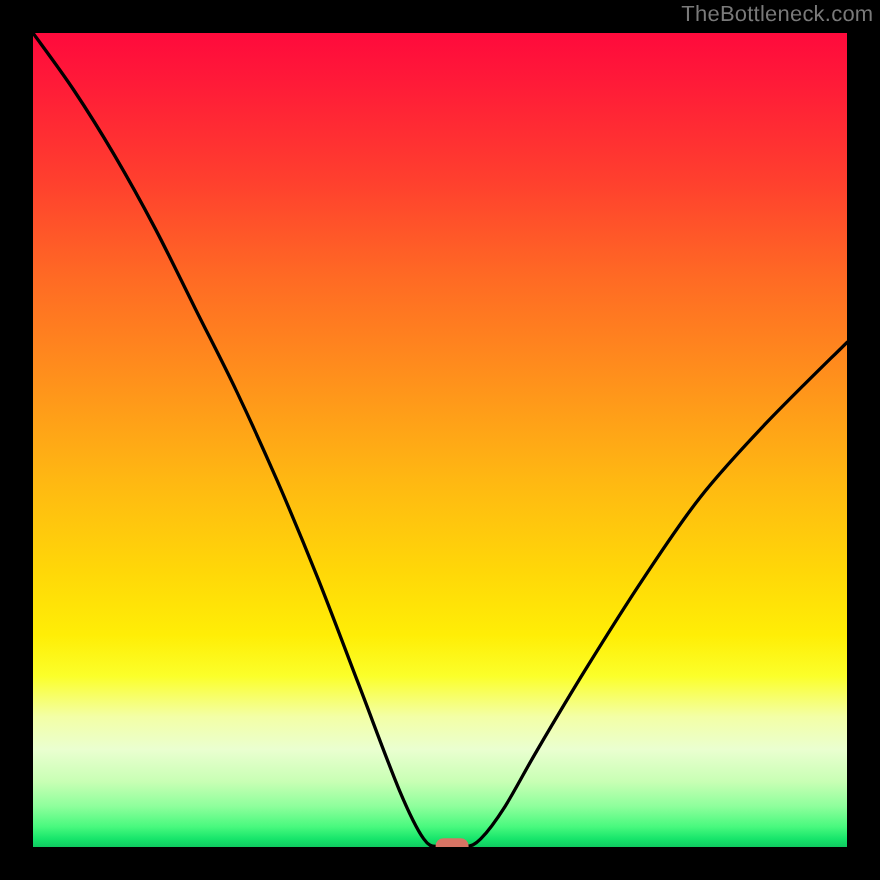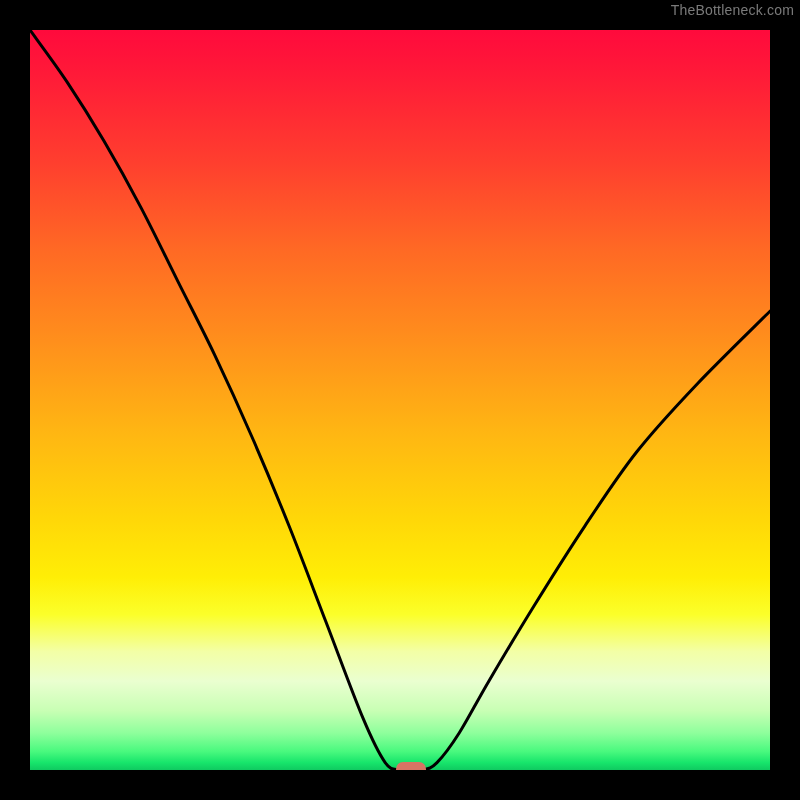--- a/index.html
+++ b/index.html
@@ -15,21 +15,21 @@
     position: relative;
     width: 800px;
     height: 800px;
     background: #000;
   }
   .attribution {
     position: absolute;
     top: 2px;
     right: 6px;
     color: #7a7a7a;
-    font-size: 14px;
+    font-size: 20px;
     font-weight: 500;
     letter-spacing: 0.2px;
     z-index: 10;
     user-select: none;
   }
   .plot-area {
     position: absolute;
     left: 30px;
     top: 30px;
     width: 740px;

